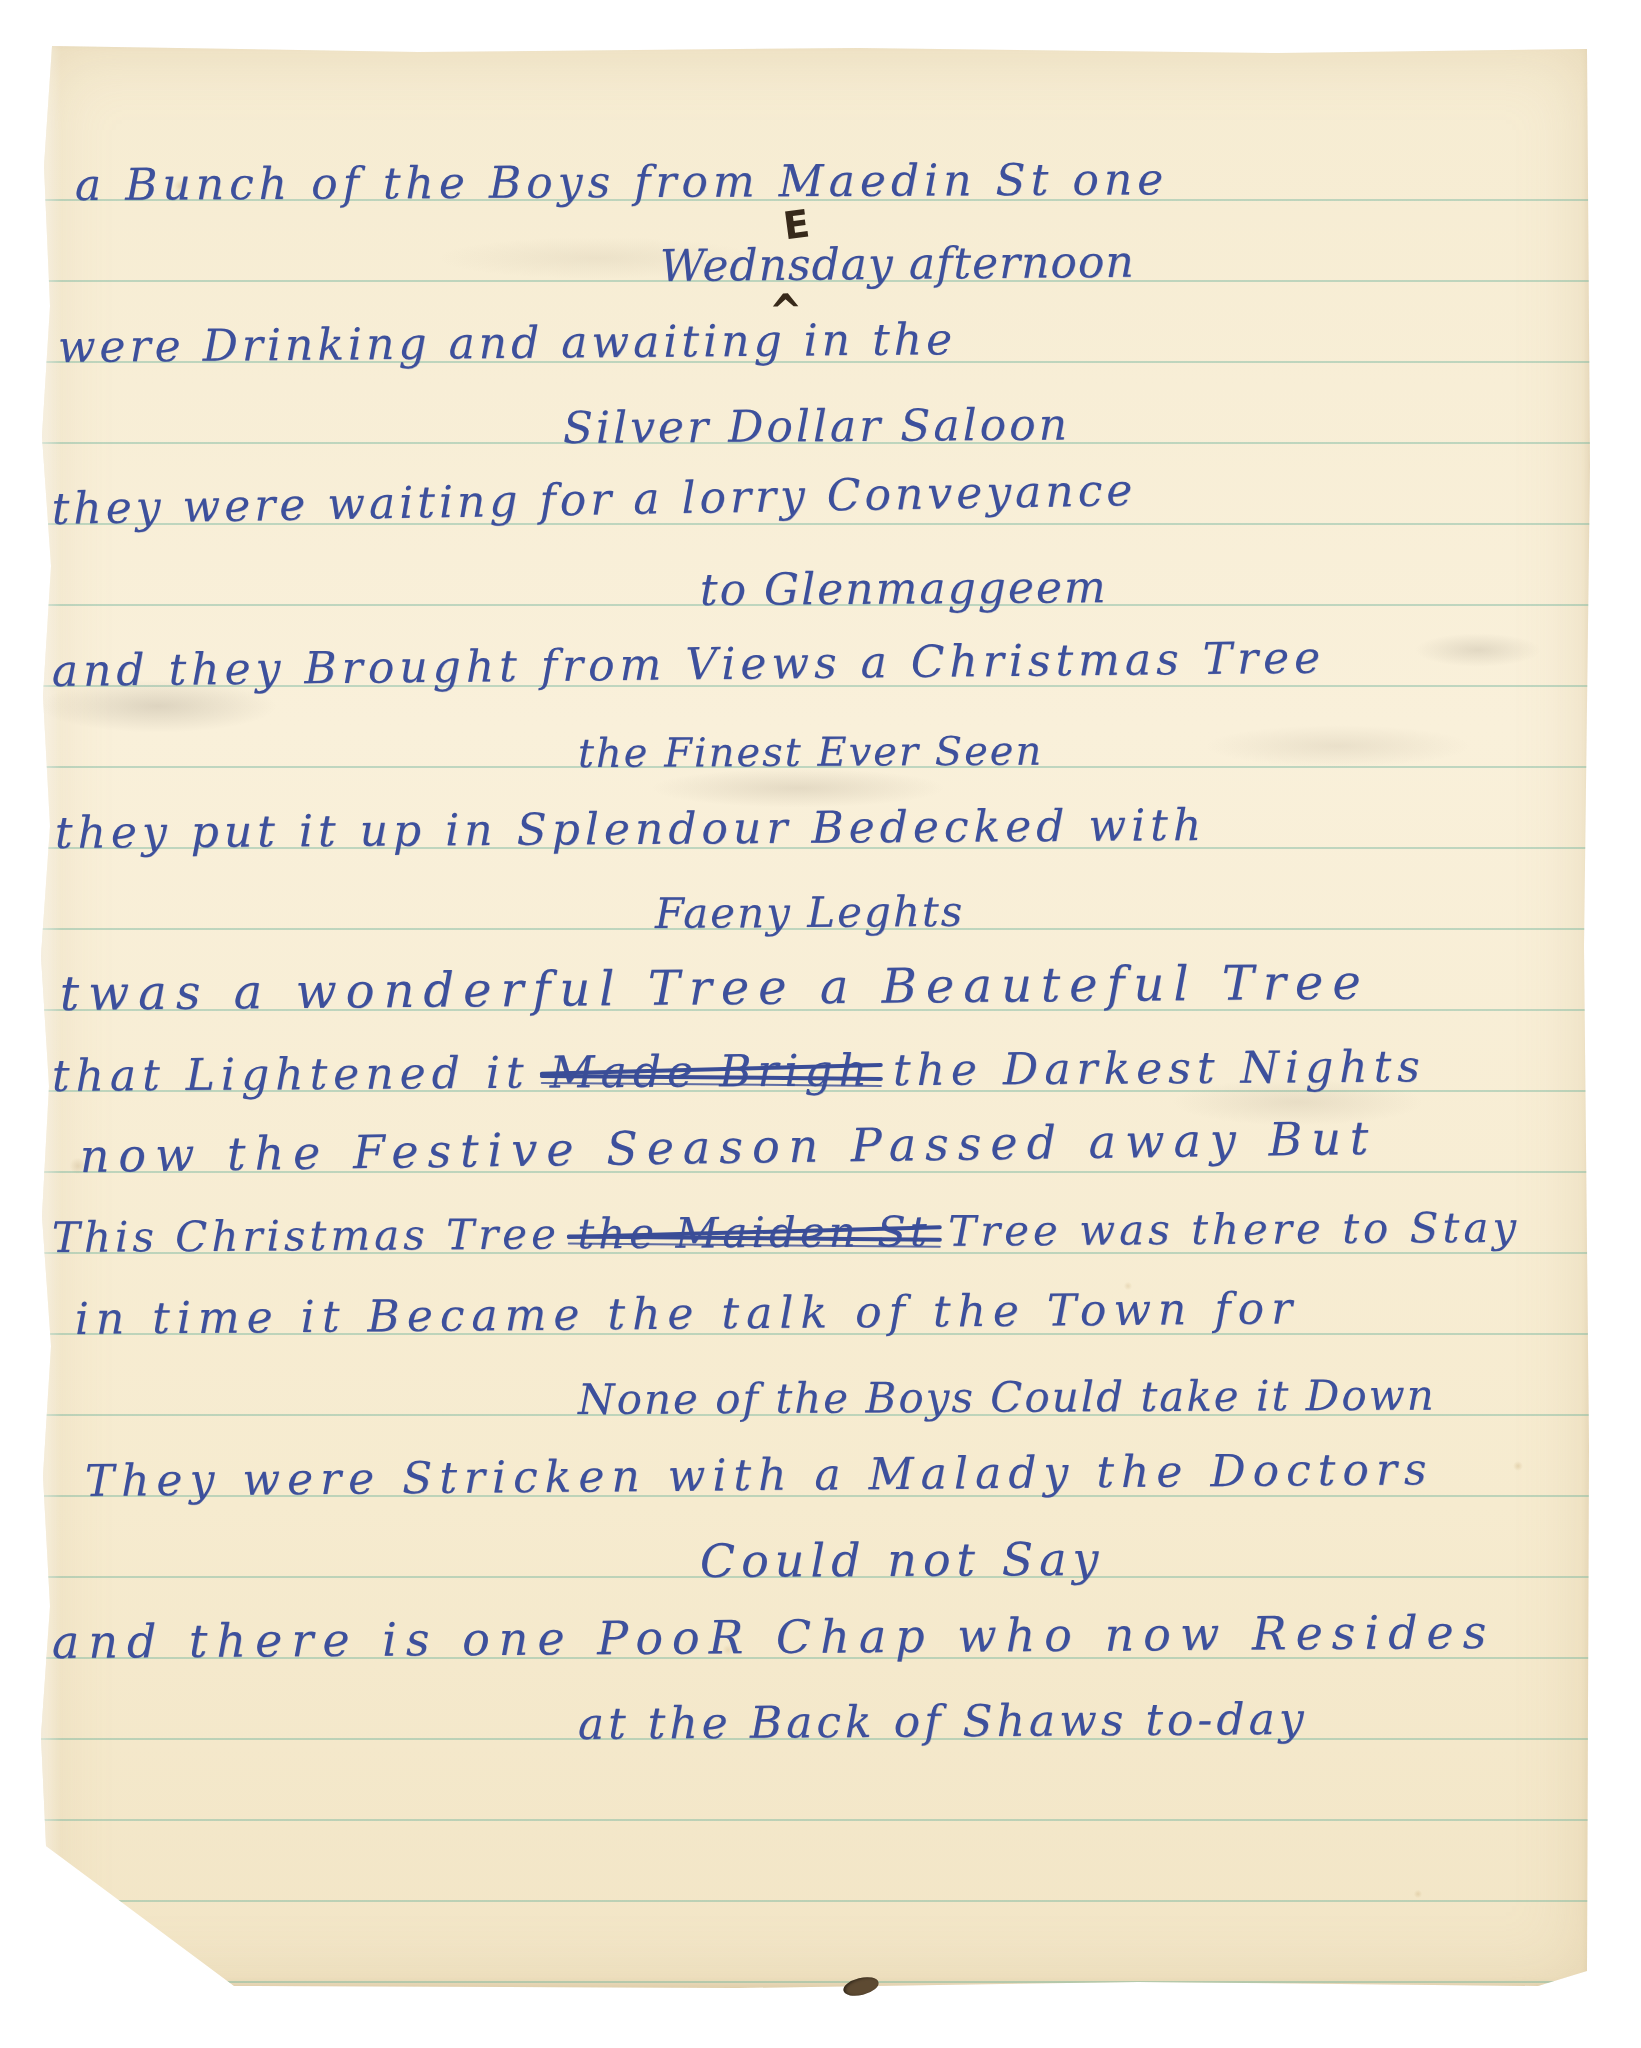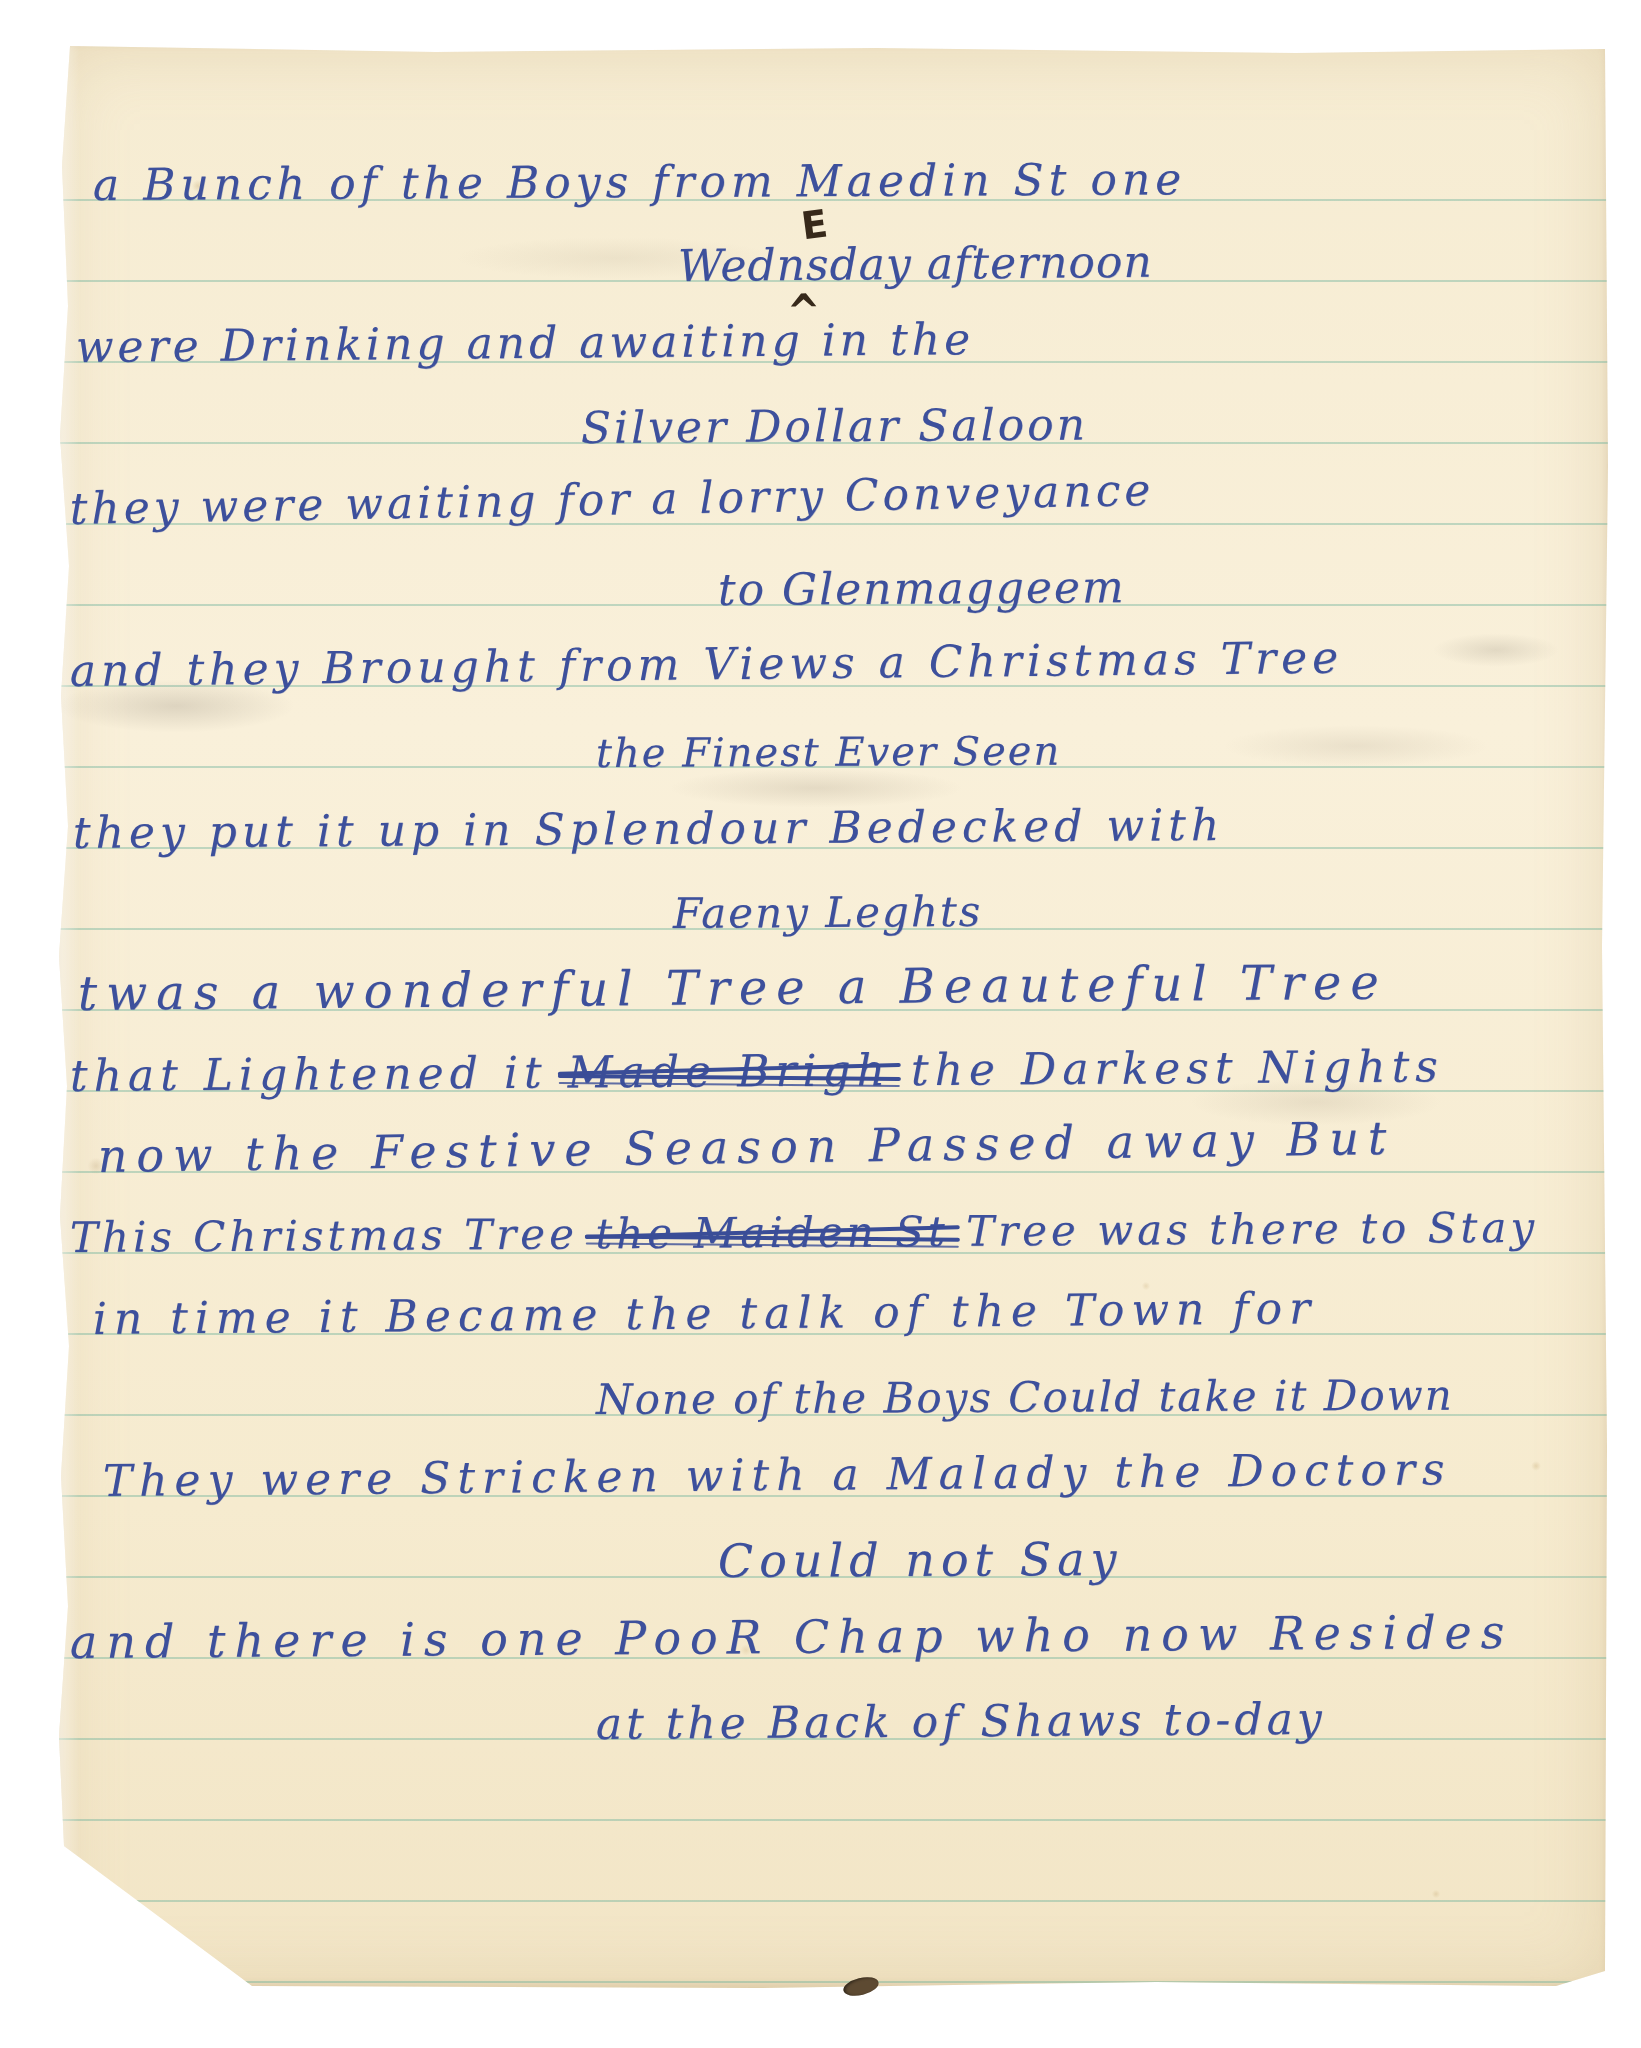--- a/index.html
+++ b/index.html
@@ -6,21 +6,21 @@
   body {
     width:1641px; height:2048px;
     background:#ffffff;
     position:relative;
     overflow:hidden;
     font-family:"DejaVu Serif", serif;
   }
 
   
   #paper {
-    position:absolute; left:56px; top:46px;
+    position:absolute; left:38px; top:46px;
     width:1552px; height:1944px;
     background:linear-gradient(180deg,#f6ecd2 0%,#f9f0da 35%,#f6ebcf 75%,#f2e5c6 100%);
     clip-path:polygon(
       14px 0px, 380px 6px, 820px 2px, 1240px 7px, 1549px 3px,
       1552px 420px, 1546px 900px, 1551px 1400px, 1549px 1925px,
       1500px 1940px, 1100px 1936px, 700px 1942px, 196px 1940px,
       8px 1800px, 3px 1690px, 12px 1560px, 5px 1430px, 13px 1300px,
       4px 1170px, 11px 1040px, 3px 910px, 12px 780px, 5px 650px,
       13px 520px, 4px 390px, 12px 260px, 6px 120px);
     box-shadow:inset 0 0 70px rgba(190,160,110,0.28), inset 0 -4px 10px rgba(150,120,70,0.22);

